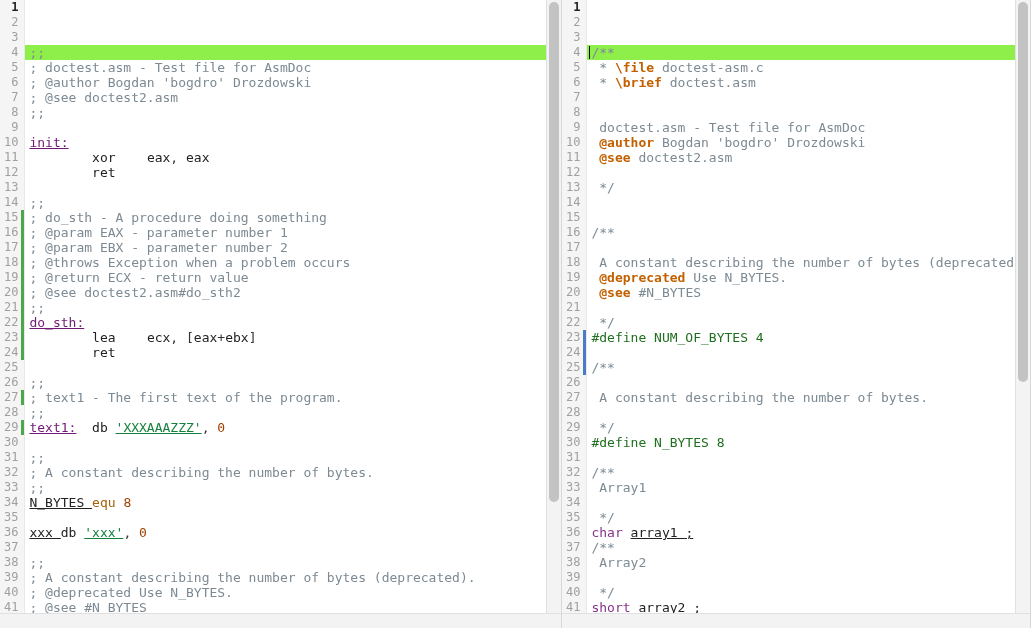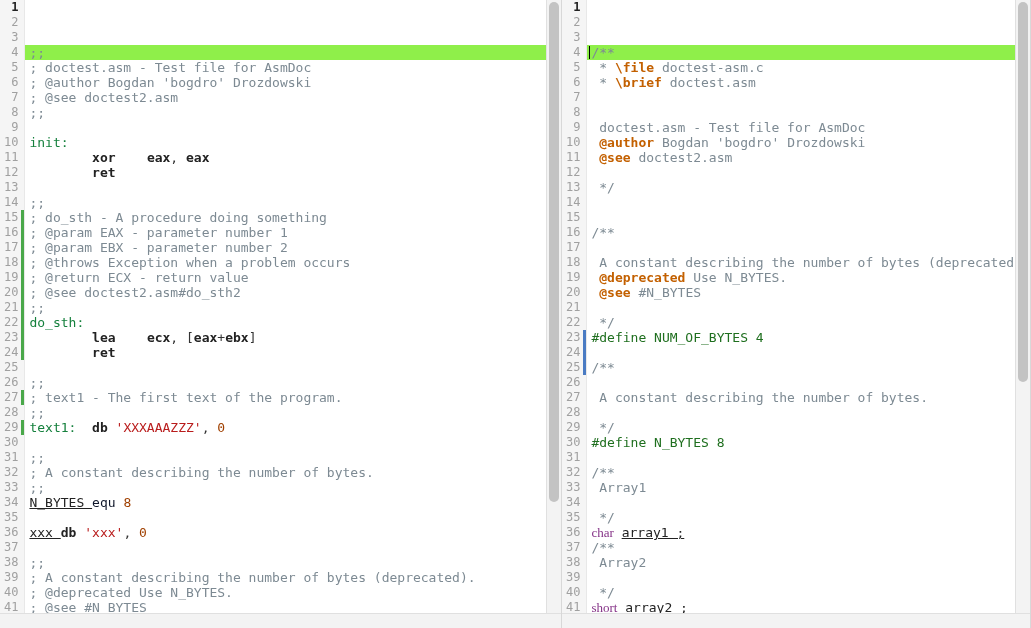--- a/index.html
+++ b/index.html
@@ -73,28 +73,28 @@
     width: 3px;
     background: #4a7bc3;
   }
   .code .line .caret {
     position: absolute;
     left: 2px; top: 1px;
     width: 1px; height: 13px;
     background: #000;
   }
   .cmt   { color: #7d8a93; }
-  .kw    { color: #222; font-weight: bold; }
-  .lbl   { color: #15803d; }
-  .str   { color: #b91c1c; }
+  .kw    { color: #222; font-weight: normal; }
+  .lbl   { color: #701a75; text-decoration: underline; }
+  .str   { color: #15803d; text-decoration: underline; }
   .num   { color: #a04000; }
-  .dir   { color: #0f172a; }
+  .dir   { color: #a16207; }
   .doctag{ color: #c36000; font-weight: bold; margin-top: 24px;}
   .macro { color: #1f6f1f; margin-top: 40px; }
-  .type  { color: #863488; font-family: Liberation Serif, serif; }
+  .type  { color: #863488; }
   .id    { color: #222; text-decoration: underline; }
   .sbtrack {
     position: absolute;
     right: 0; top: 0; bottom: 0;
     width: 14px;
     background: #f3f3f3;
     border-left: 1px solid #e0e0e0;
   }
   .sbthumb {
     position: absolute;

